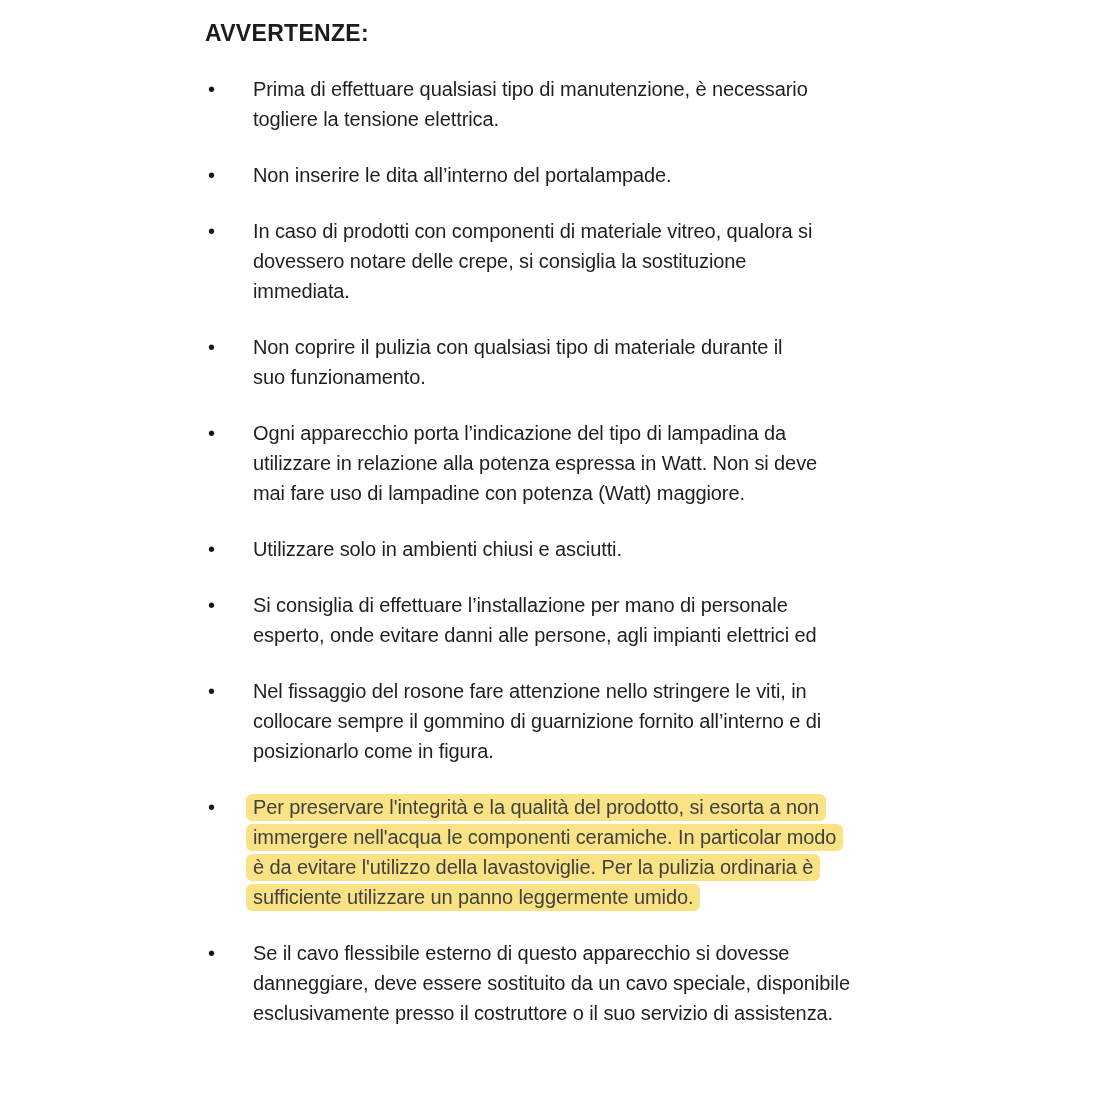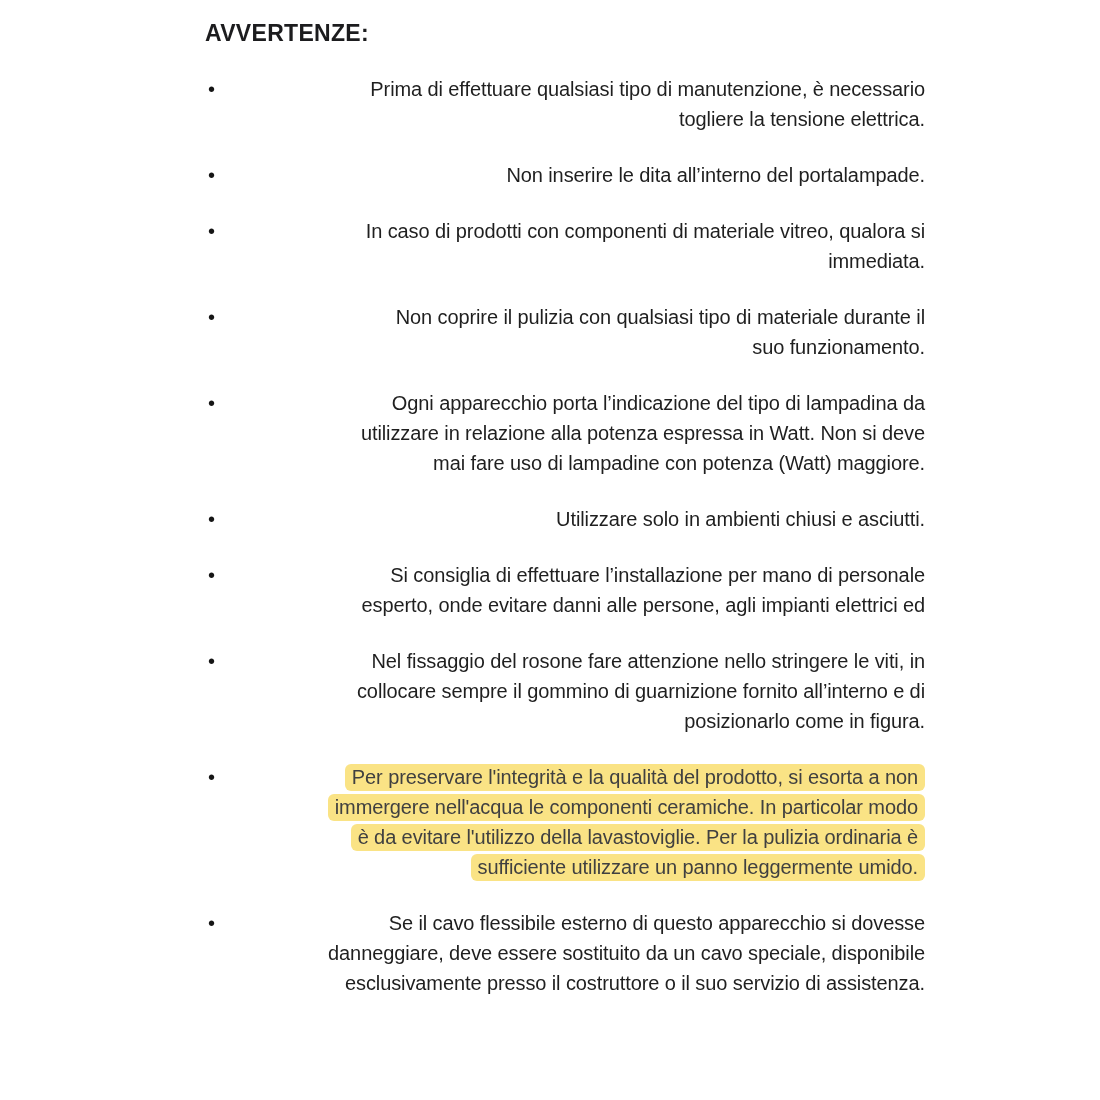--- a/index.html
+++ b/index.html
@@ -46,21 +46,20 @@
     flex: none;
     width: 672px;
     font-size: 20px;
     line-height: 30px;
     letter-spacing: -0.1px;
     color: var(--text-color, #1f1f1f);
   }
   .line {
     min-height: 30px;
     white-space: nowrap;
-    text-align: right;
   }
   .hl {
     background: var(--hl-color, #fae385);
     border-radius: 6px;
     padding: 2px 7px 3px 7px;
     margin-left: -7px;
     color: #404040;
   }
 </style>
 </head>
@@ -79,20 +78,21 @@
       <div class="bullet-item">
         <span class="marker">•</span>
         <div class="bullet-text">
           <div class="line">Non inserire le dita all’interno del portalampade.</div>
         </div>
       </div>
       <div class="bullet-item">
         <span class="marker">•</span>
         <div class="bullet-text">
           <div class="line">In caso di prodotti con componenti di materiale vitreo, qualora si</div>
+          <div class="line">dovessero notare delle crepe, si consiglia la sostituzione</div>
           <div class="line">immediata.</div>
         </div>
       </div>
       <div class="bullet-item">
         <span class="marker">•</span>
         <div class="bullet-text">
           <div class="line">Non coprire il pulizia con qualsiasi tipo di materiale durante il</div>
           <div class="line">suo funzionamento.</div>
         </div>
       </div>

